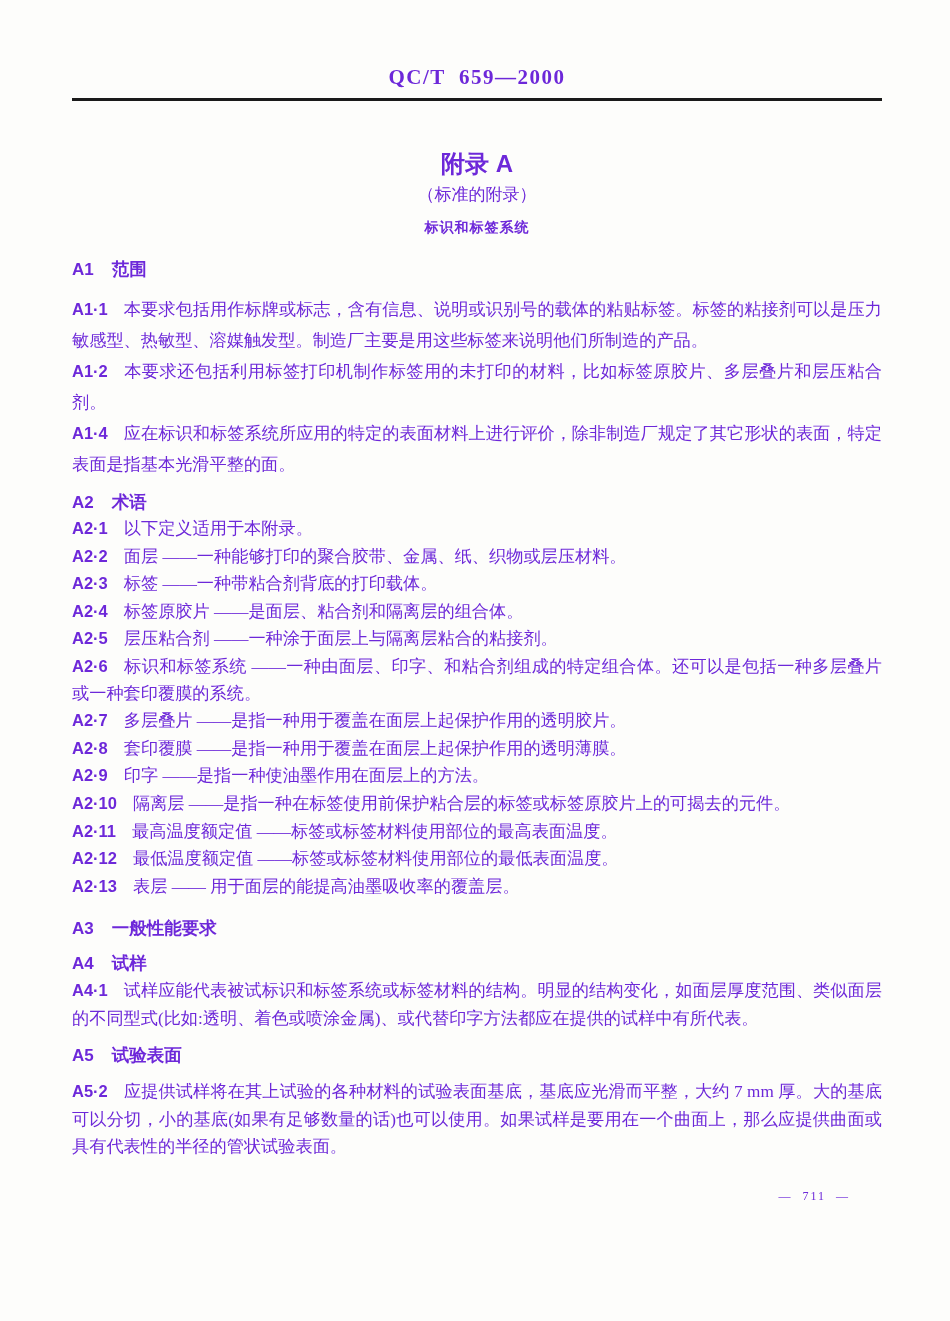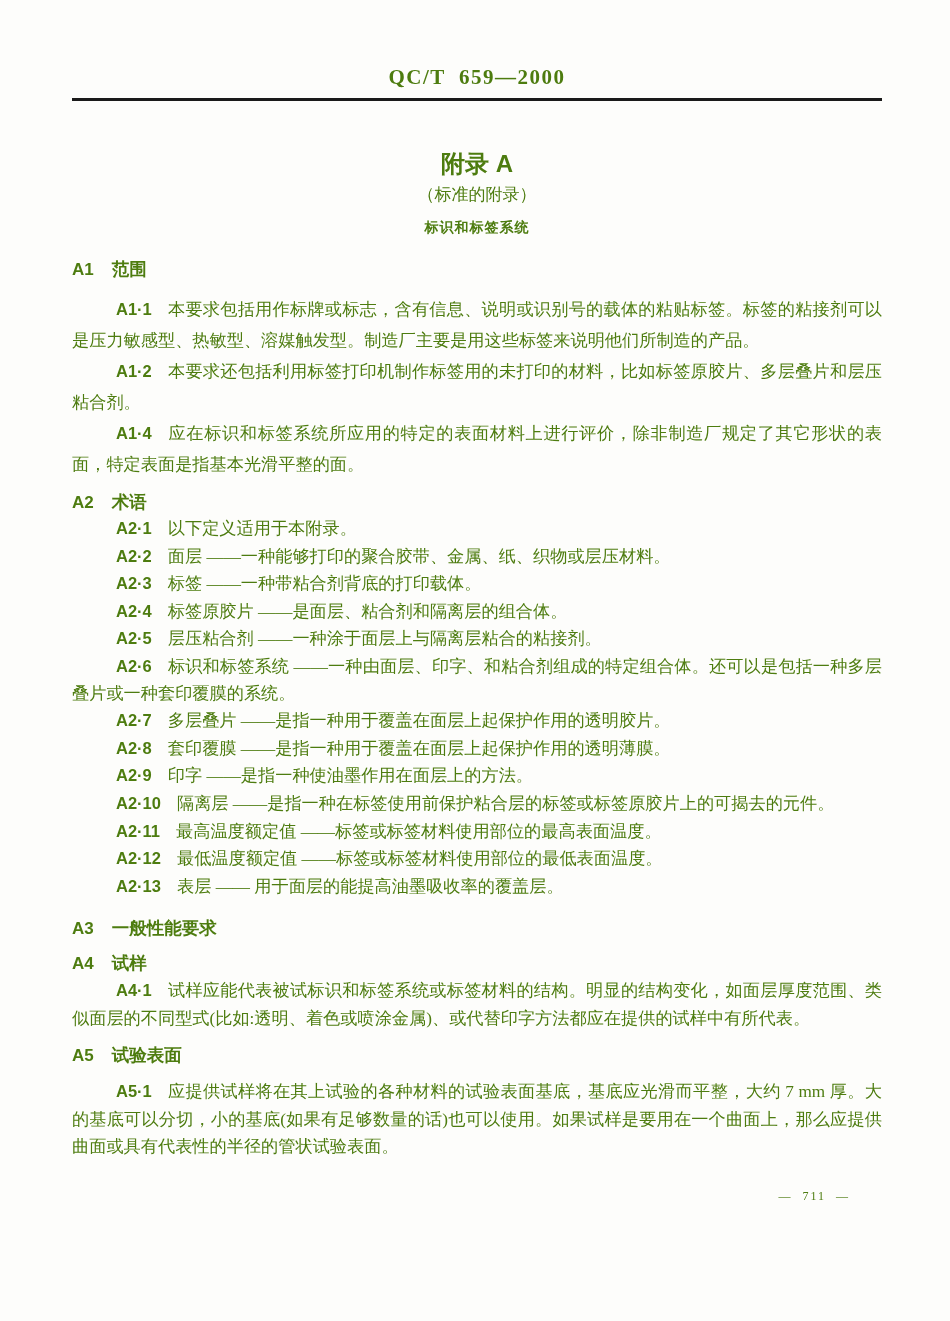--- a/index.html
+++ b/index.html
@@ -6,21 +6,21 @@
     margin: 0;
     padding: 0;
     background: #e8e8e6;
   }
   .page {
     position: relative;
     width: 950px;
     height: 1321px;
     margin: 0 auto;
     background: #fdfdfb;
-    color: #4d7c0f;
+    color: #6d28d9;
     overflow: hidden;
     box-sizing: border-box;
     padding: 0 68px 0 72px;
     font-family: "Liberation Serif", "DejaVu Serif", serif;
   }
   
   .doc-code {
     margin-top: 64px;
     text-align: center;
     font-family: "Liberation Serif", "DejaVu Serif", serif;
@@ -87,21 +87,20 @@
     line-height: 30.5px;
     text-align: justify;
     text-justify: inter-ideograph;
   }
   .cno {
     font-family: "Liberation Sans", "DejaVu Sans", sans-serif;
     font-weight: 700;
     font-size: 16.5px;
     padding-right: 16px;
     white-space: nowrap;
-    margin-left: 44px;
   }
   
   #sec-a1 .clauses { margin-top: 12px; }
   #sec-a1 .clause  { line-height: 30.5px; }
   #sec-a2 .clauses { margin-top: 0; }
   #sec-a2 .clause  { line-height: 26.6px; }
   #sec-a3 .clauses { margin-top: 1px; }
   #sec-a3 .clause  { line-height: 27.4px; }
   #sec-a4 .clauses { margin-top: 1px; }
   #sec-a4 .clause  { line-height: 27.4px; }
@@ -165,19 +164,19 @@
   <section id="sec-a4">
     <h2 class="shead" id="head-a4"><span class="sno">A4</span><span class="stitle">试样</span></h2>
     <div class="clauses">
       <p class="clause"><span class="cno">A4·1</span><span>试样应能代表被试标识和标签系统或标签材料的结构。明显的结构变化，如面层厚度范围、类似面层的不同型式(比如:透明、着色或喷涂金属)、或代替印字方法都应在提供的试样中有所代表。</span></p>
     </div>
   </section>
 
   <section id="sec-a5">
     <h2 class="shead" id="head-a5"><span class="sno">A5</span><span class="stitle">试验表面</span></h2>
     <div class="clauses">
-      <p class="clause"><span class="cno">A5·1</span><span>应提供试样将在其上试验的各种材料的试验表面基底，基底应光滑而平整，大约 7 mm 厚。大的基底可以分切，小的基底(如果有足够数量的话)也可以使用。如果试样是要用在一个曲面上，那么应提供曲面或具有代表性的半径的管状试验表面。</span></p>
+      <p class="clause"><span class="cno">A5·2</span><span>应提供试样将在其上试验的各种材料的试验表面基底，基底应光滑而平整，大约 7 mm 厚。大的基底可以分切，小的基底(如果有足够数量的话)也可以使用。如果试样是要用在一个曲面上，那么应提供曲面或具有代表性的半径的管状试验表面。</span></p>
     </div>
   </section>
 
   <div class="pageno">—  711  —</div>
 
 </div>
 
 </body></html>

